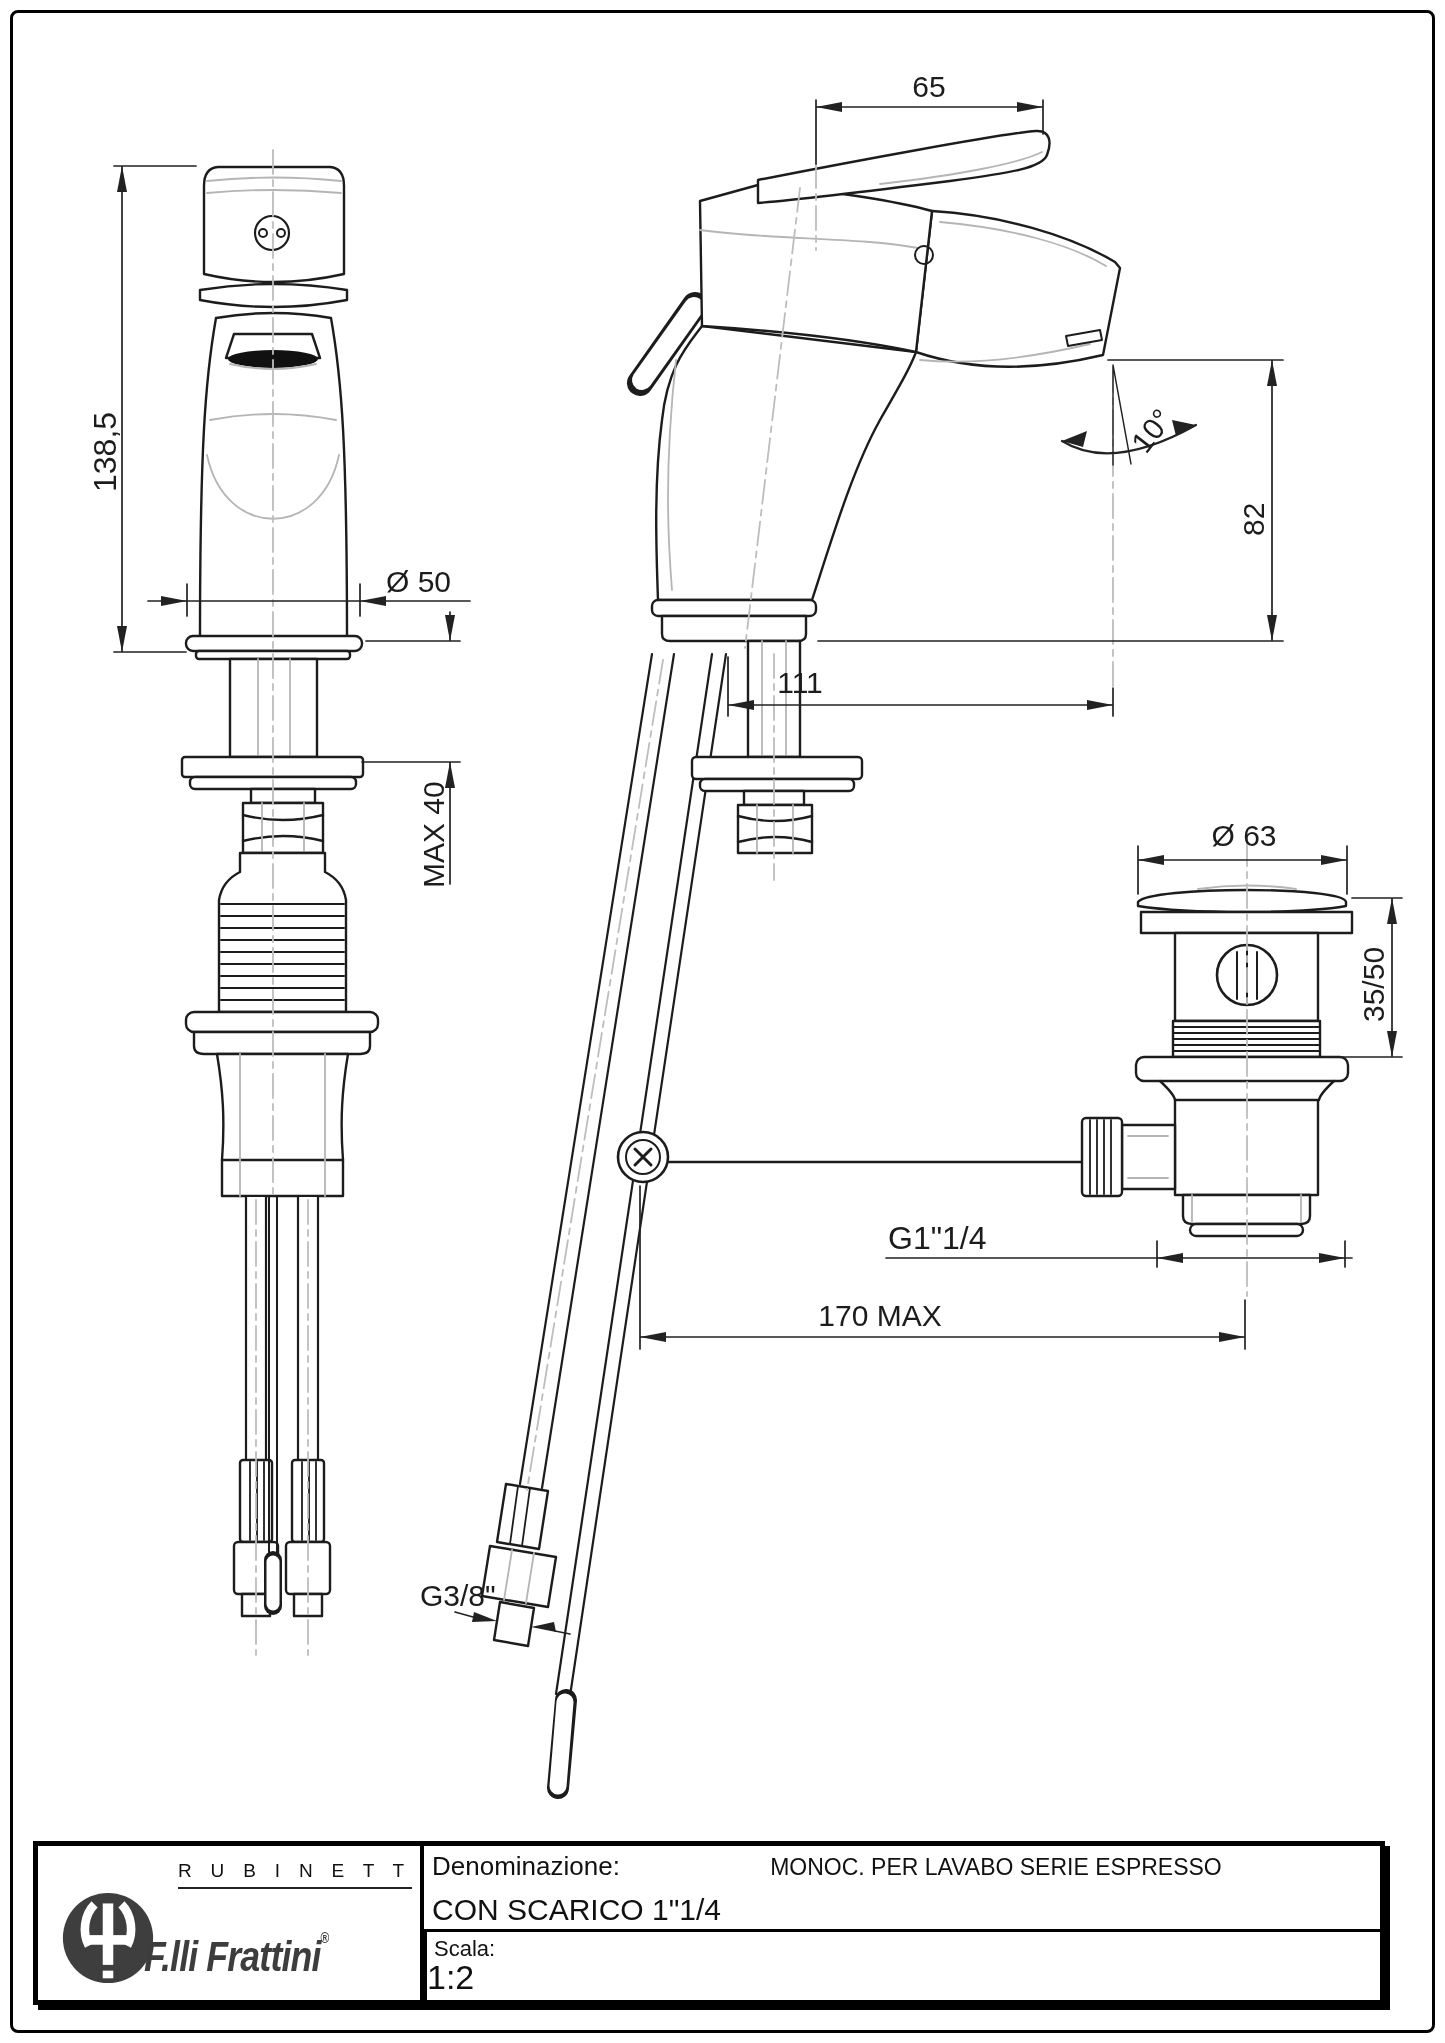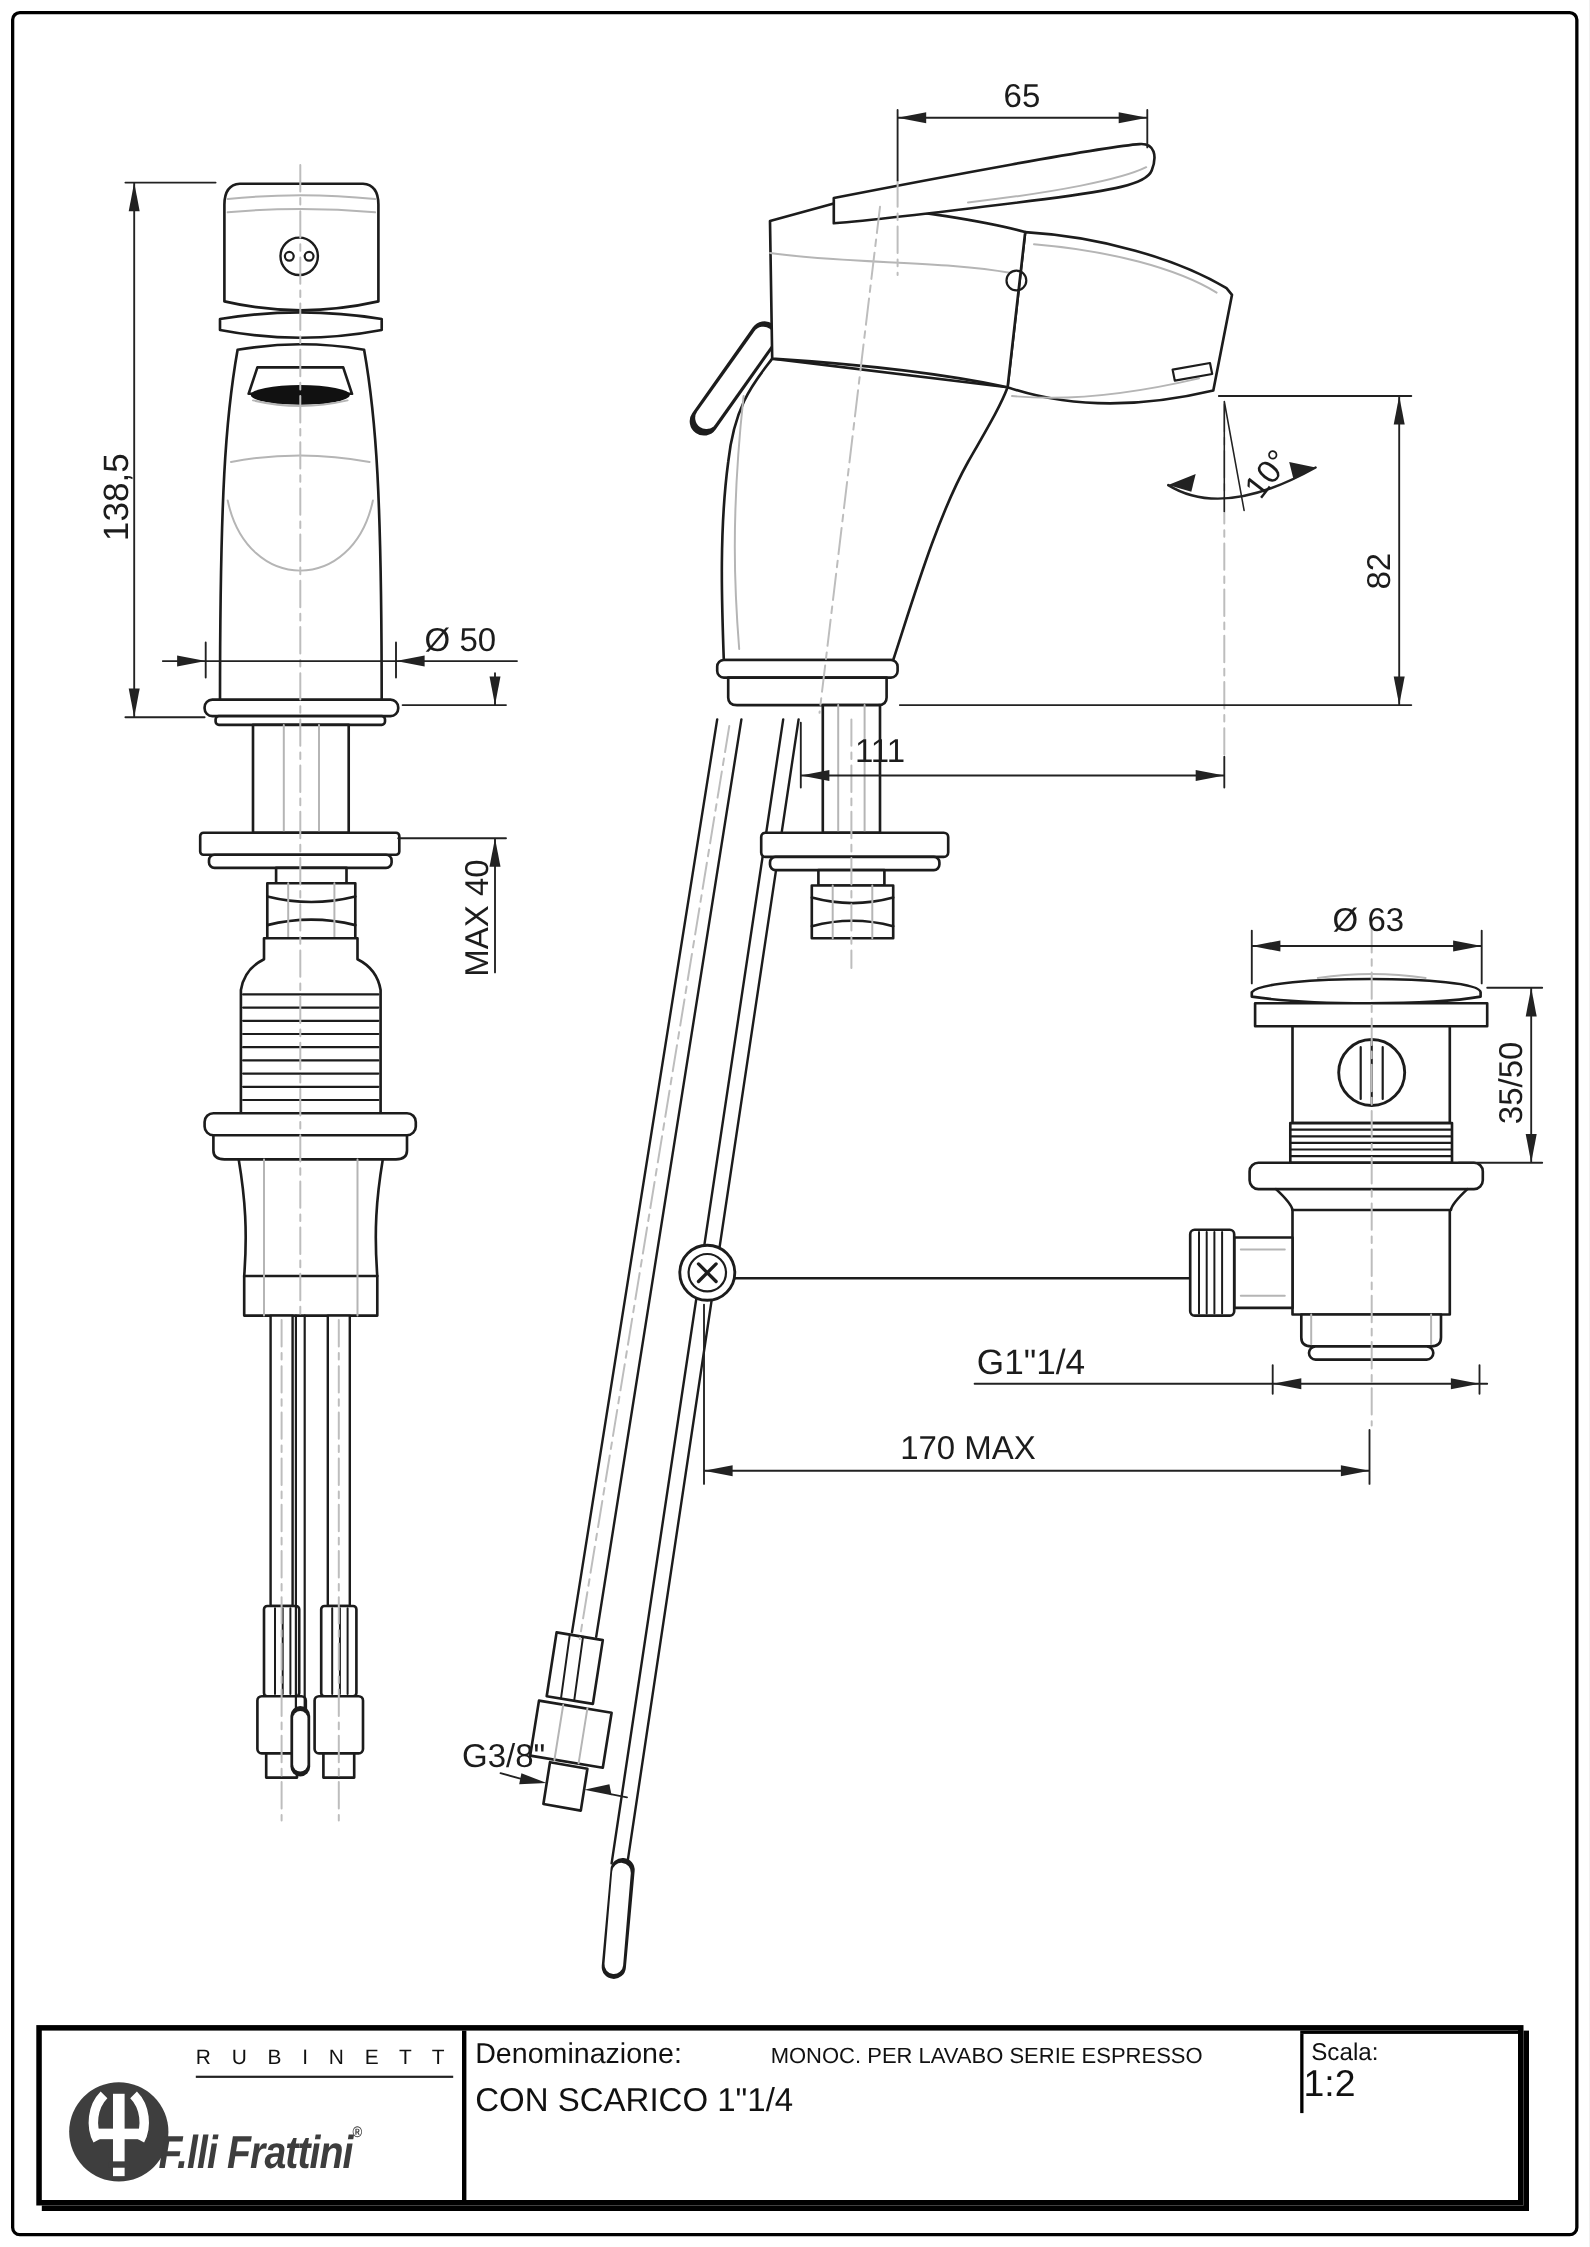--- a/index.html
+++ b/index.html
@@ -16,25 +16,25 @@
       box-shadow:5px 5px 0 #000;}
   .logo-cell{position:relative;width:382px;border-right:4px solid #000;flex:none;}
   .rubinetterie{position:absolute;top:14px;left:140px;right:8px;font-size:19px;
       letter-spacing:6.8px;color:#111;border-bottom:2px solid #222;padding-bottom:5px;
       white-space:nowrap;overflow:hidden;}
   .logo-mark{position:absolute;left:22px;top:44px;width:96px;height:96px;}
   .brand-name{position:absolute;left:106px;top:84px;font-size:42px;font-weight:bold;
       font-style:italic;color:#3d3d3d;white-space:nowrap;transform:scaleX(.85);
       transform-origin:left top;letter-spacing:-1px;}
   .brand-name sup{font-size:14px;font-style:normal;vertical-align:28px;}
-  .info-cell{flex:1;display:flex;flex-direction:row;min-width:0;}
+  .info-cell{flex:1;display:flex;flex-direction:column;min-width:0;}
   .denom-area{flex:1;padding:5px 8px 2px 8px;}
   .denom-line1{display:flex;align-items:baseline;height:40px;}
   .denom-label{font-size:26px;color:#111;flex:none;}
-  .denom-value{flex:1;text-align:center;font-size:20px;color:#111;white-space:nowrap;}
+  .denom-value{flex:1;text-align:center;font-size:23px;color:#111;white-space:nowrap;}
   .denom-line2{font-size:30px;color:#111;margin-top:2px;white-space:nowrap;}
   .bottom-row{height:72px;flex:none;border-top:3px solid #000;display:flex;}
   .art-cell{flex:1;display:flex;align-items:center;min-width:0;}
   .art-label{font-size:24px;color:#111;padding-left:8px;flex:none;}
   .art-value{flex:1;text-align:center;font-size:44px;color:#111;}
   .scala-cell{width:195px;flex:none;border-left:3px solid #000;position:relative;}
   .scala-label{position:absolute;left:7px;top:4px;font-size:22px;color:#111;}
   .scala-value{position:absolute;left:0;right:16px;top:26px;text-align:left;
       font-size:34px;color:#111;}
 </style>

